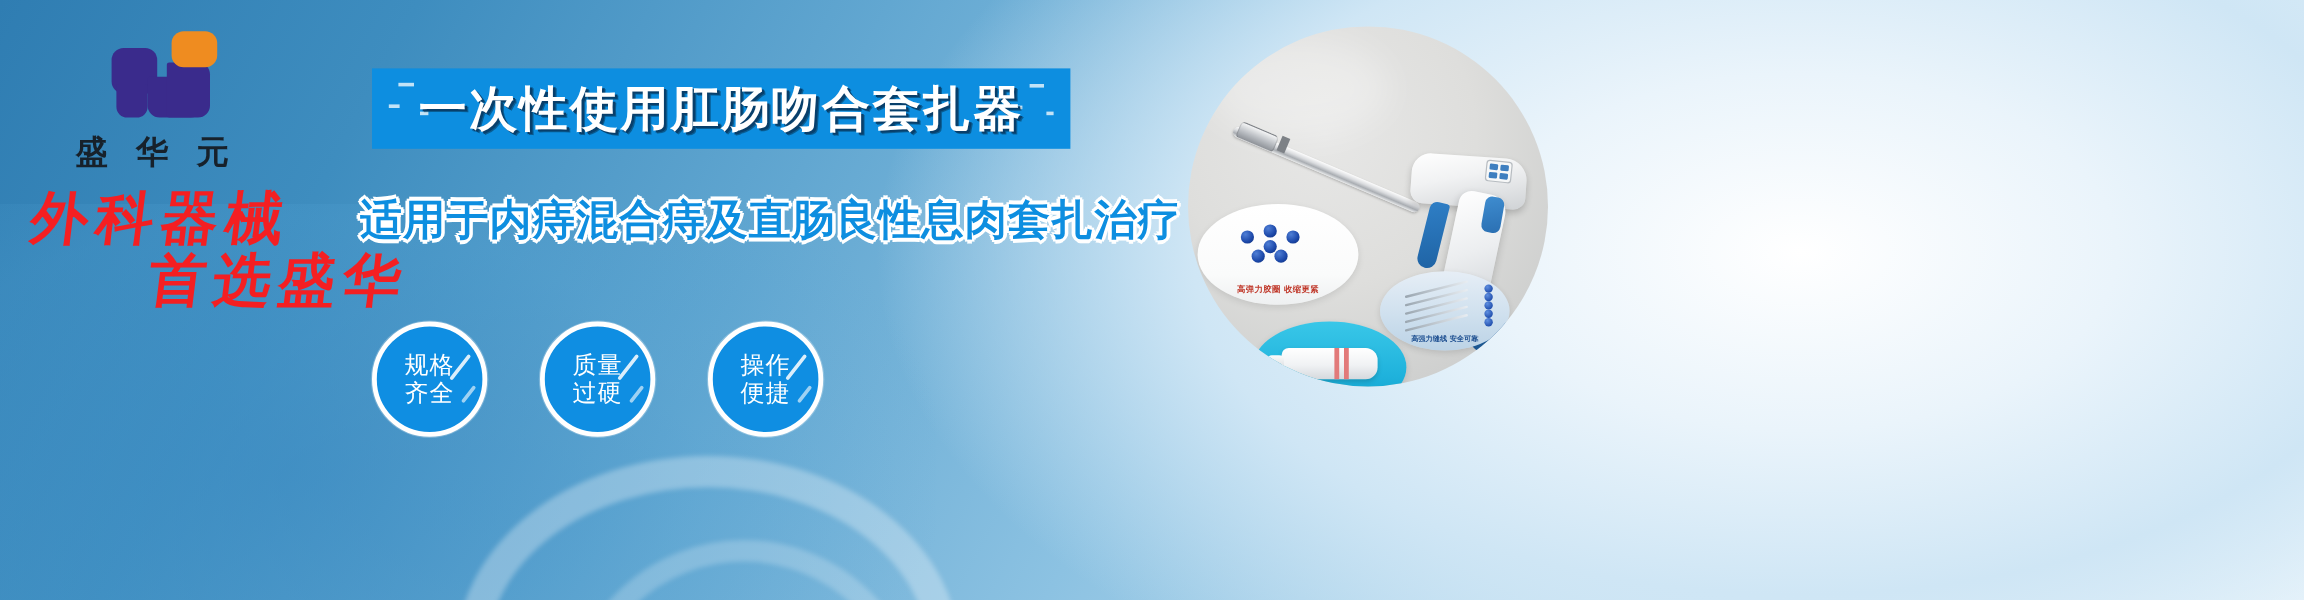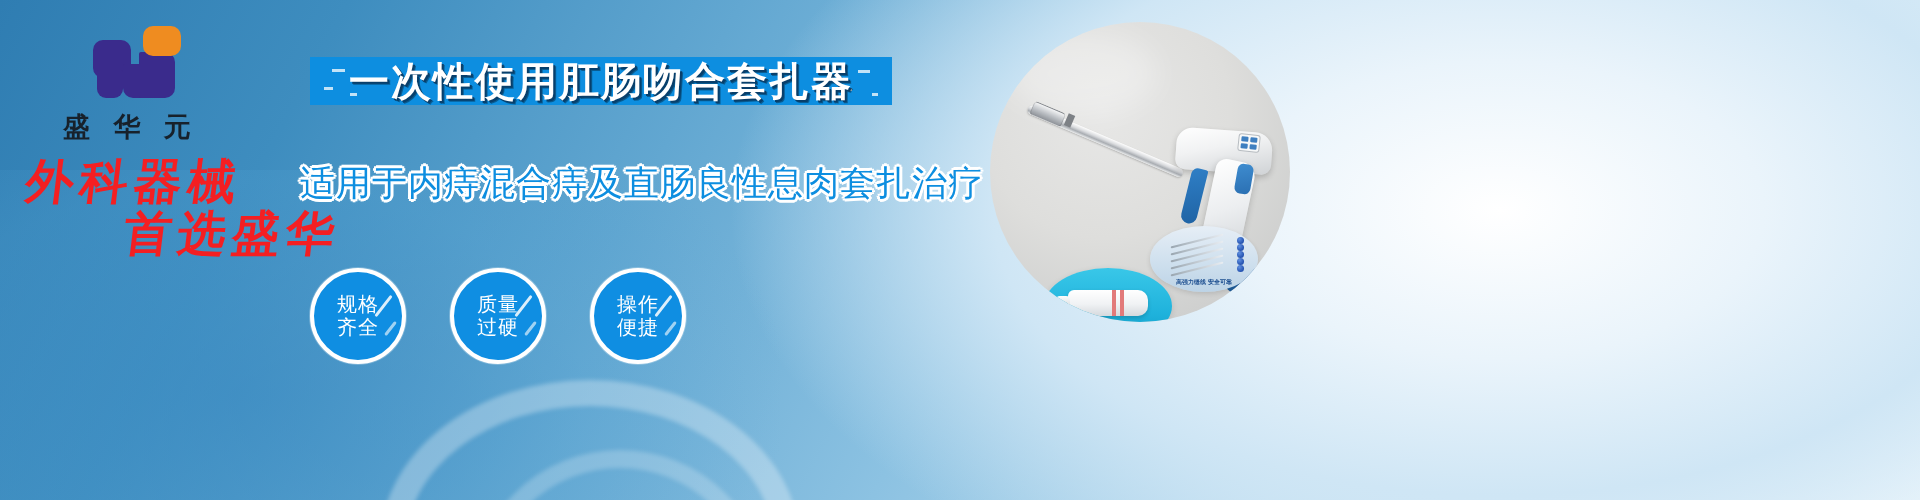--- a/index.html
+++ b/index.html
@@ -57,21 +57,21 @@
   
   .calli { position: absolute; color: #f41f22; font-weight: bold; white-space: nowrap;
            font-family: "DejaVu Serif", "Liberation Serif", serif;
            transform: skewX(-7deg); letter-spacing: 6px; }
   .calli-1 { left: 26px;  top: 150px; font-size: 48px; }
   .calli-2 { left: 124px; top: 202px; font-size: 48px; }
 
   
   .title-band {
     position: absolute; left: 310px; top: 57px;
-    width: 582px; height: 48px;
+    width: 582px; height: 67px;
     background: #0d8ee0;
     display: flex; align-items: center; justify-content: center;
   }
   .title-band .sparkle { position: absolute; background: rgba(255,255,255,0.75); }
   .sp1 { left: 22px;  top: 12px; width: 13px; height: 3px; }
   .sp2 { left: 14px;  top: 30px; width: 9px;  height: 3px; }
   .sp3 { left: 40px;  top: 36px; width: 7px;  height: 3px; }
   .sp4 { right: 22px; top: 13px; width: 12px; height: 3px; }
   .sp5 { right: 40px; top: 31px; width: 8px;  height: 3px; }
   .sp6 { right: 14px; top: 36px; width: 6px;  height: 3px; }
@@ -79,21 +79,21 @@
     position: relative;
     font-size: 40px; font-weight: bold; color: #ffffff;
     letter-spacing: 2px;
     font-family: "DejaVu Sans", "Liberation Sans", sans-serif;
     text-shadow: 2px 2px 0 #083f6b, 3px 3px 0 rgba(0,0,0,0.35);
   }
 
   
   .subtitle {
     position: absolute; left: 300px; top: 160px;
-    font-size: 35px; font-weight: normal; color: #0d8ee0;
+    font-size: 35px; font-weight: bold; color: #0d8ee0;
     letter-spacing: 1px; white-space: nowrap;
     font-family: "DejaVu Sans", "Liberation Sans", sans-serif;
     text-shadow:
       -2px -2px 0 #fff, 2px -2px 0 #fff, -2px 2px 0 #fff, 2px 2px 0 #fff,
       -3px 0 0 #fff, 3px 0 0 #fff, 0 -3px 0 #fff, 0 3px 0 #fff;
   }
 
   
   .circles { position: absolute; left: 310px; top: 268px; display: flex; gap: 44px; }
   .circle {
@@ -317,20 +317,29 @@
     <div class="grip"></div>
     <div class="grip-blue"></div>
     <div class="grip-tip"></div>
     <div class="panel">
       <i></i>
       <i></i>
       <i></i>
       <i></i>
     </div>
 
+    <div class="inset-rings">
+      <span class="ring r1"></span>
+      <span class="ring r2"></span>
+      <span class="ring r3"></span>
+      <span class="ring r4"></span>
+      <span class="ring r5"></span>
+      <span class="ring r6"></span>
+      <div class="cap">高弹力胶圈 收缩更紧</div>
+    </div>
 
     <div class="inset-needles">
       <span class="needle n1"></span>
       <span class="needle n2"></span>
       <span class="needle n3"></span>
       <span class="needle n4"></span>
       <span class="needle n5"></span>
       <span class="needle-head nh1"></span>
       <span class="needle-head nh2"></span>
       <span class="needle-head nh3"></span>

